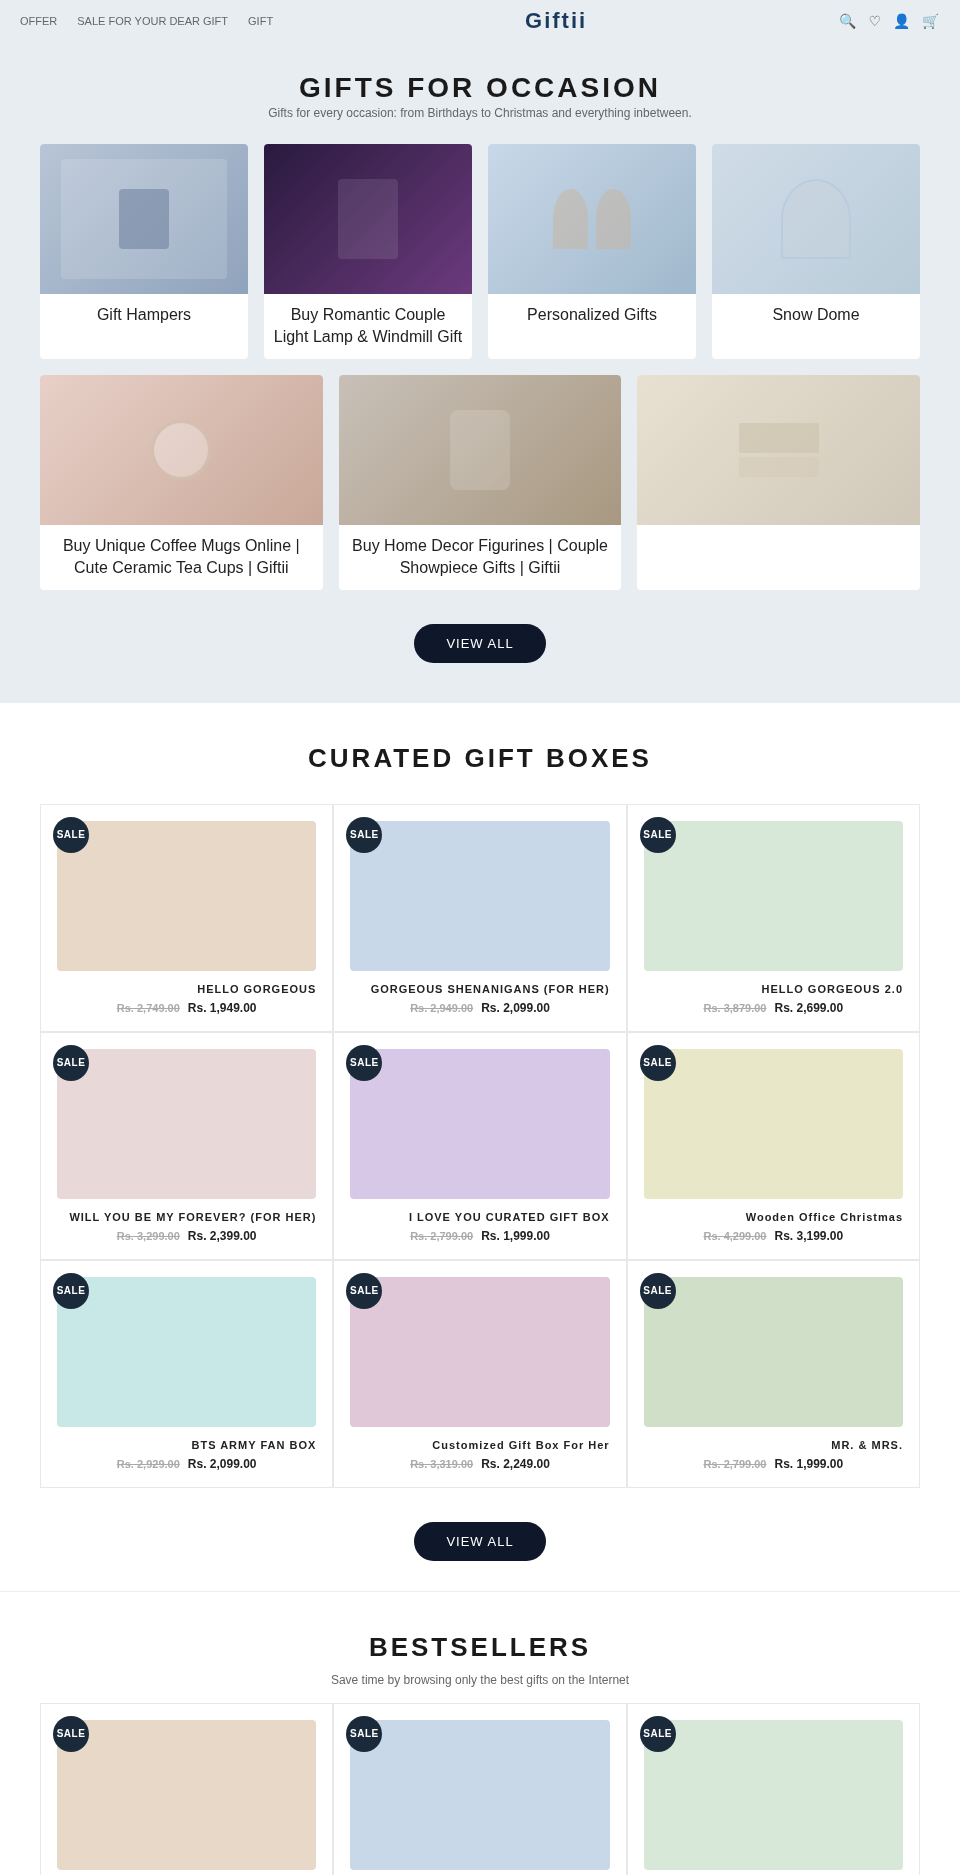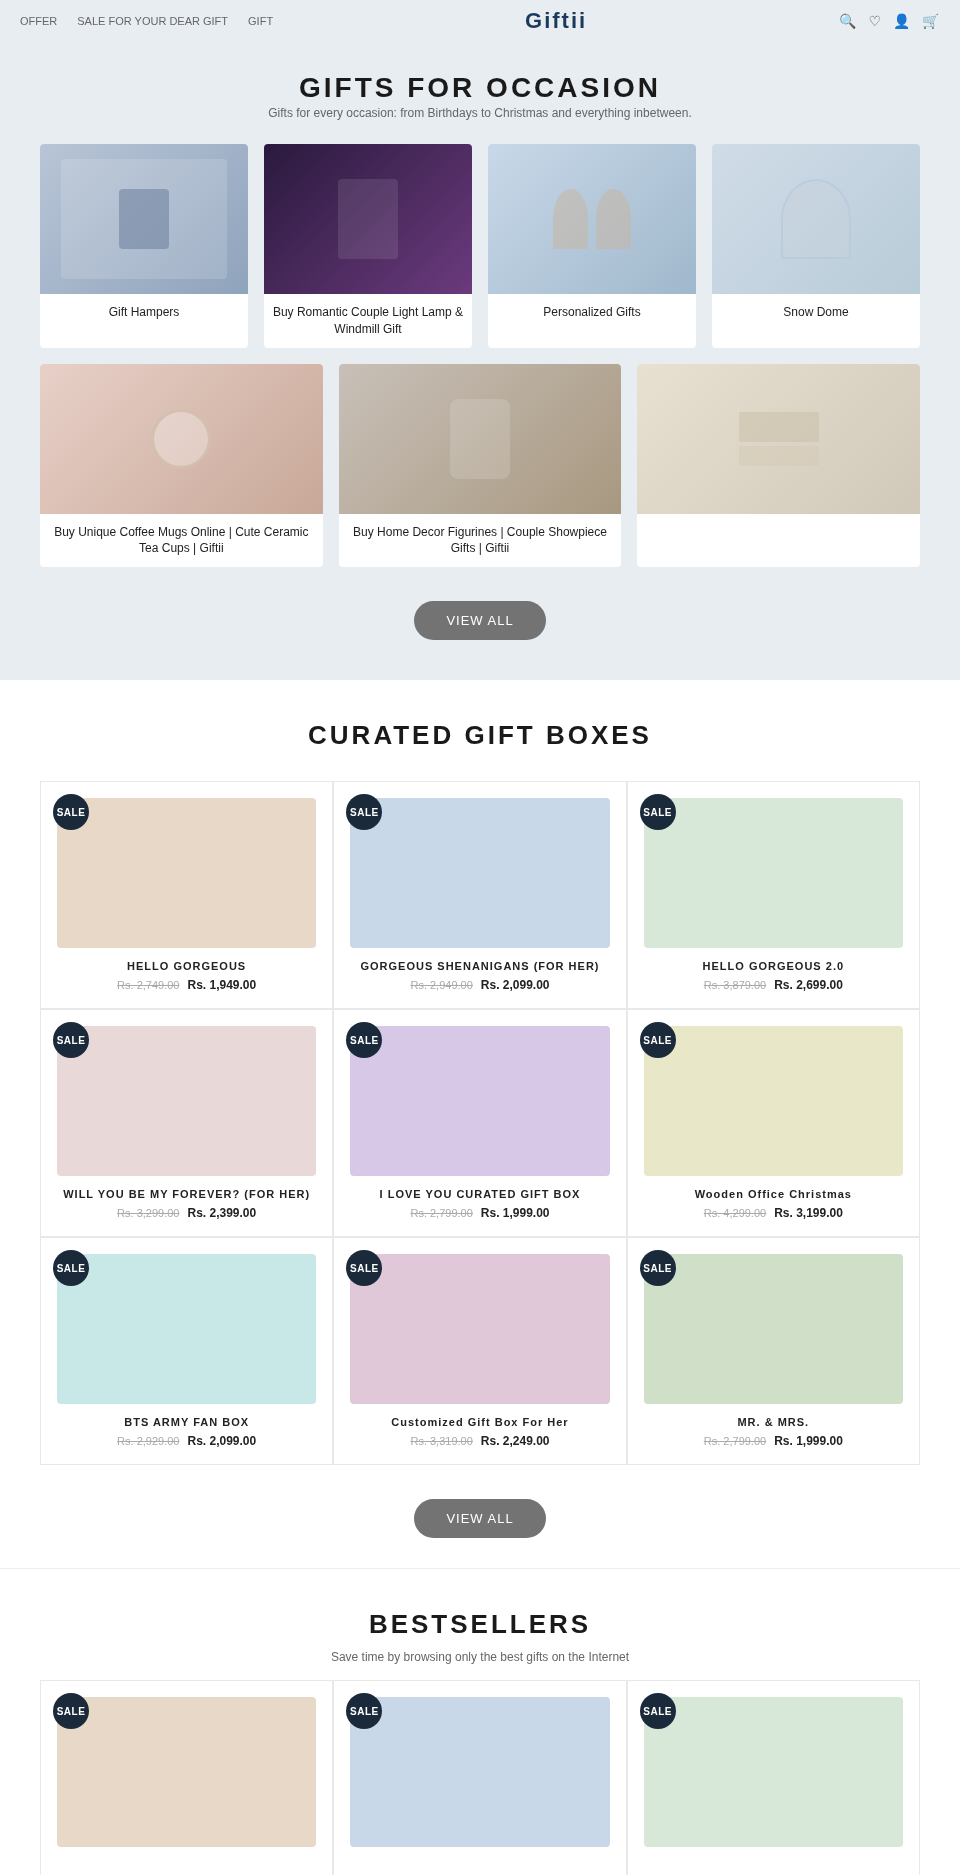--- a/index.html
+++ b/index.html
@@ -74,28 +74,28 @@
     }
     .occasion-card .img-placeholder.gift-hampers { background: linear-gradient(135deg, #b8c5d6, #8fa3bc); }
     .occasion-card .img-placeholder.romantic-lamp { background: linear-gradient(135deg, #2a1a3e, #6b3a7d); }
     .occasion-card .img-placeholder.personalized { background: linear-gradient(135deg, #c8d8e8, #a0b8cc); }
     .occasion-card .img-placeholder.snow-dome { background: linear-gradient(135deg, #d0dce8, #b8ccd8); }
     .occasion-card .img-placeholder.coffee-mugs { background: linear-gradient(135deg, #e8d0c8, #c8a898); }
     .occasion-card .img-placeholder.home-decor-fig { background: linear-gradient(135deg, #c8c0b8, #a89880); }
     .occasion-card .img-placeholder.home-decor { background: linear-gradient(135deg, #e8e0d0, #d0c8b8); }
     .occasion-card .card-label {
       padding: 10px 8px;
-      font-size: 12px;
+      font-size: 16px;
       color: #222;
       text-align: center;
       line-height: 1.4;
     }
 
     .view-all-btn {
-      background: #737373;
+      background: #0f172a;
       color: #fff;
       border: none;
       padding: 12px 32px;
       font-size: 13px;
       letter-spacing: 1px;
       border-radius: 24px;
       cursor: pointer;
       margin-top: 10px;
     }
 
@@ -114,21 +114,21 @@
     }
     .product-grid {
       display: grid;
       grid-template-columns: repeat(3, 1fr);
       gap: 0;
     }
     .product-card {
       border: 1px solid #e8e8e8;
       padding: 16px;
       position: relative;
-      text-align: center;
+      text-align: right;
       cursor: pointer;
     }
     .sale-badge {
       position: absolute;
       top: 12px;
       left: 12px;
       background: #1a2a3a;
       color: #fff;
       font-size: 10px;
       font-weight: bold;
@@ -163,20 +163,21 @@
     .product-prices {
       display: flex;
       align-items: center;
       justify-content: center;
       gap: 8px;
     }
     .price-original {
       font-size: 11px;
       color: #aaa;
       text-decoration: line-through;
+      font-weight: bold;
     }
     .price-sale {
       font-size: 12px;
       color: #222;
       font-weight: 600;
     }
 
     
     .bestsellers-section {
       background: #fff;

